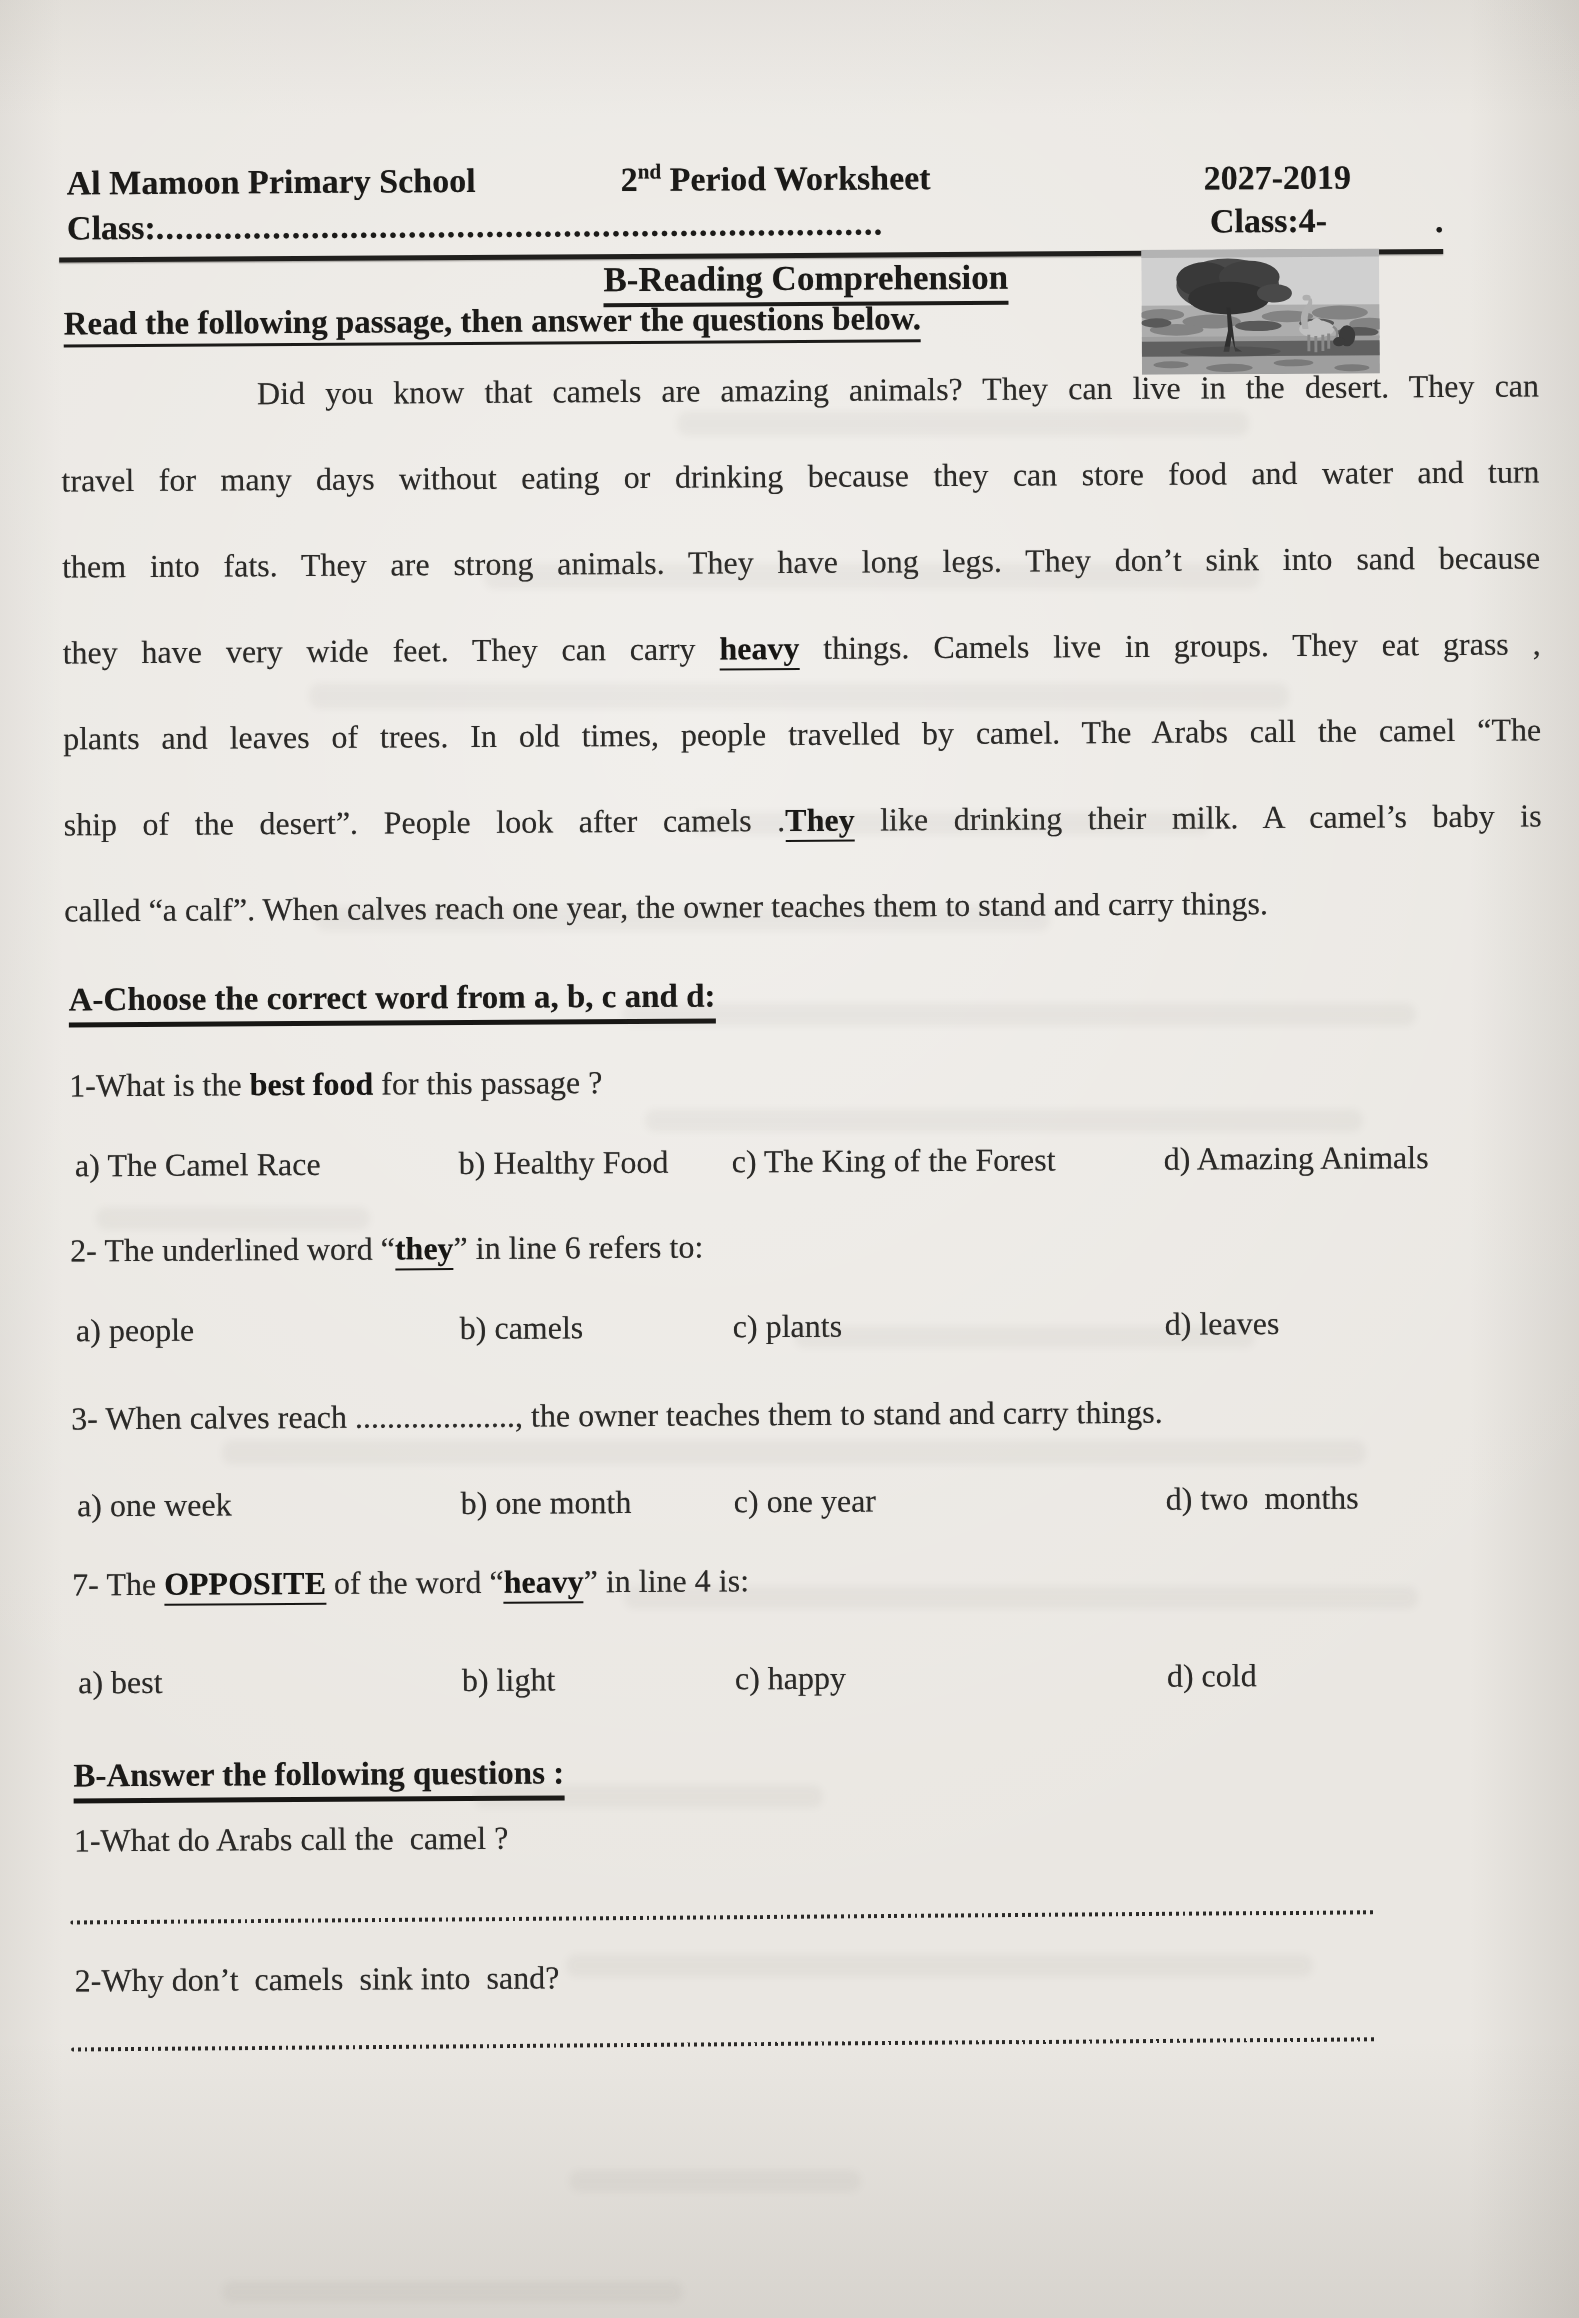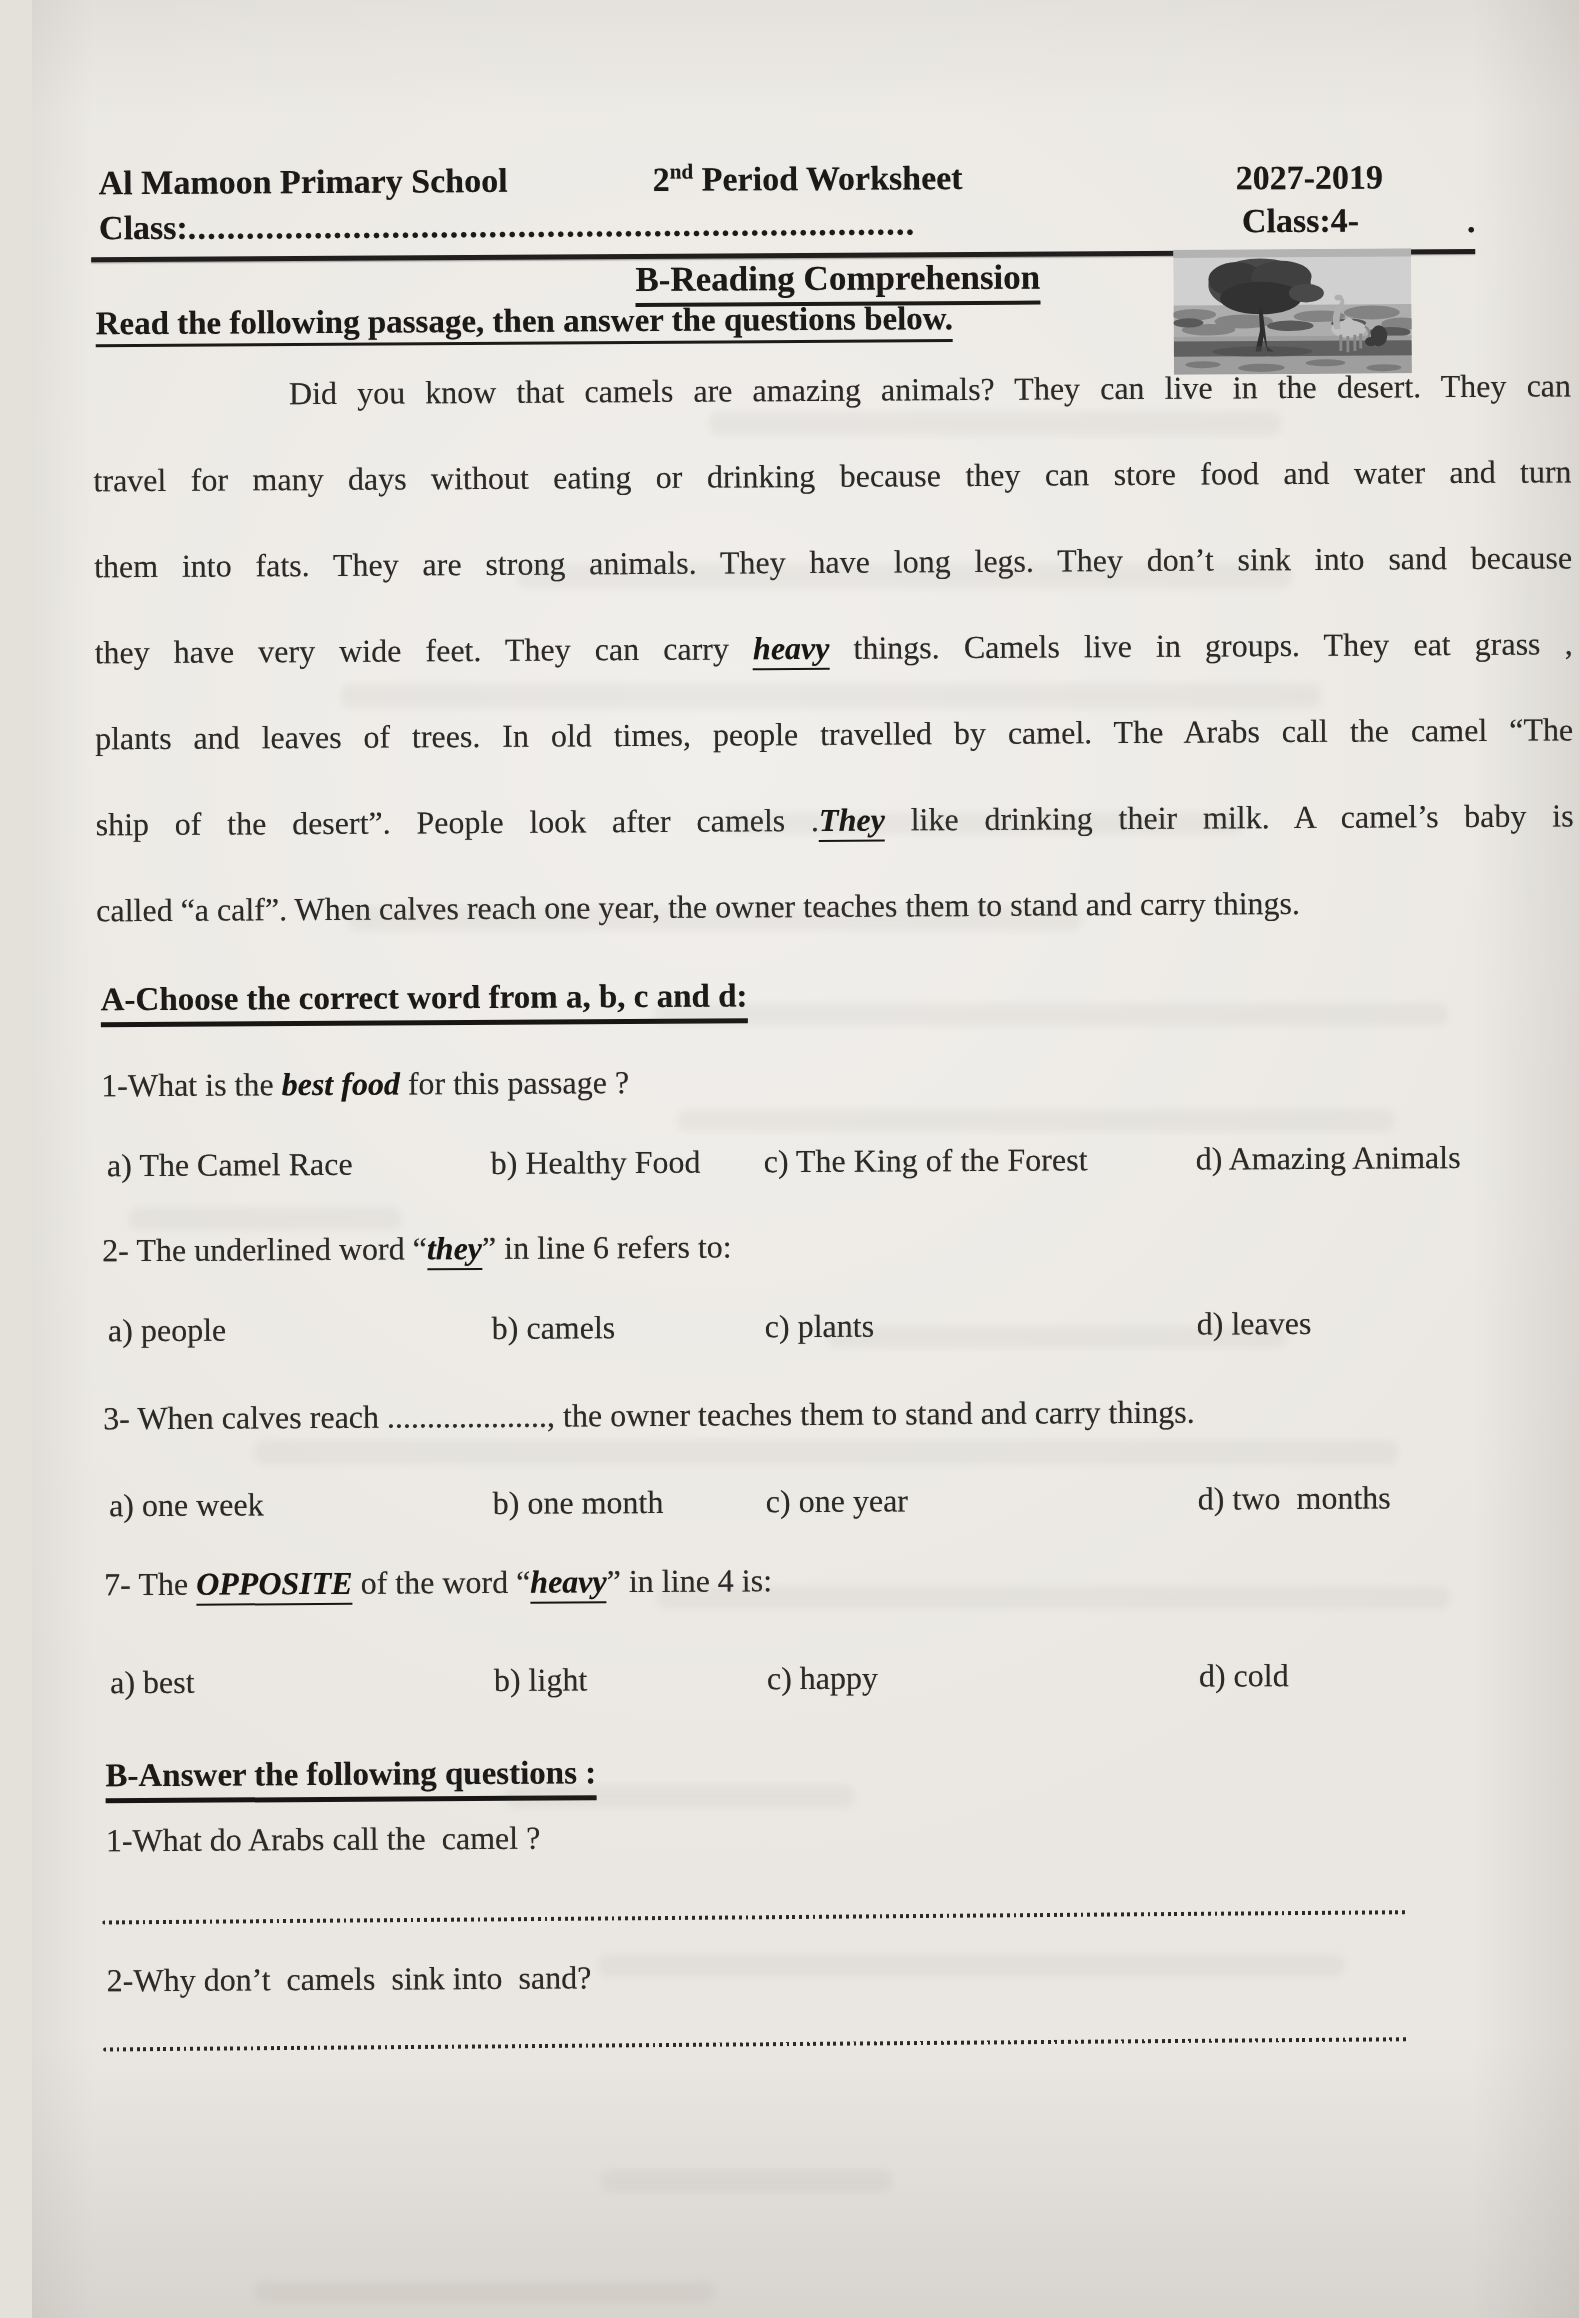--- a/index.html
+++ b/index.html
@@ -8,42 +8,41 @@
     background:#e4e1db;
     font-family:"Liberation Serif","DejaVu Serif",serif;
   }
   .page{
     position:absolute;inset:0;overflow:hidden;
     background:
       radial-gradient(130% 95% at 44% 32%, rgba(255,255,255,.34) 0%, rgba(255,255,255,0) 55%),
       linear-gradient(180deg, rgba(140,134,124,.10) 0%, rgba(0,0,0,0) 5%, rgba(0,0,0,0) 88%, rgba(115,109,99,.16) 100%),
       linear-gradient(90deg, rgba(130,124,114,.10) 0%, rgba(0,0,0,0) 4%, rgba(0,0,0,0) 93%, rgba(112,106,96,.15) 100%),
       #eae7e2;
-    margin-left: 32px;
   }
   .content{position:absolute;inset:0;transform:rotate(-0.35deg);transform-origin:50% 45%;color:#2b2a28;}
   .abs{position:absolute;}
   .txt{
     font-size:32px;line-height:1.2;white-space:nowrap;
     text-shadow:0 0 0.7px rgba(45,43,40,.55);
   }
   .bold{font-weight:bold;color:#1b1a18;}
   .ul-thick{border-bottom:4.1px solid #1c1b19;padding-bottom:4.1px;}
   .ul-med{border-bottom:3.5px solid #1c1b19;padding-bottom:2.9px;}
   .ul-heavy{border-bottom:5.3px solid #171614;padding-bottom:4.7px;}
   sup{font-size:.62em;vertical-align:super;line-height:0;}
   .rule{background:#201f1d;box-shadow:0 1.2px 1.2px rgba(40,38,35,.35);}
   .passage{
     left:65px;top:347px;width:1478px;font-size:32px;line-height:86px;
     color:#2b2a28;text-shadow:0 0 0.7px rgba(45,43,40,.5);
   }
   .p-line{text-align:justify;text-align-last:justify;}
   .p-line.indent{padding-left:196px;}
   .p-line.lastline{text-align-last:left;}
-  .seg-b{font-weight:bold;color:#171614;font-style:italic;}
+  .seg-b{font-weight:bold;color:#171614;}
   .seg-u{border-bottom:2.9px solid #171614;padding-bottom:1.8px;}
   .optrow{left:65px;width:1500px;height:47px;}
   .optrow span{position:absolute;white-space:nowrap;}
   .oa{left:9.3px;} .ob{left:393px;} .oc{left:666px;} .od{left:1098px;}
   .dotline{
     height:4.1px;border-radius:2.3px;
     background:repeating-linear-gradient(90deg,#2a2927 0 2.9px,rgba(0,0,0,0) 2.9px 6.7px);
     transform:rotate(-0.1deg);
   }
   .ghost{position:absolute;background:#6e6a61;opacity:.06;filter:blur(3.5px);border-radius:10.5px;}

